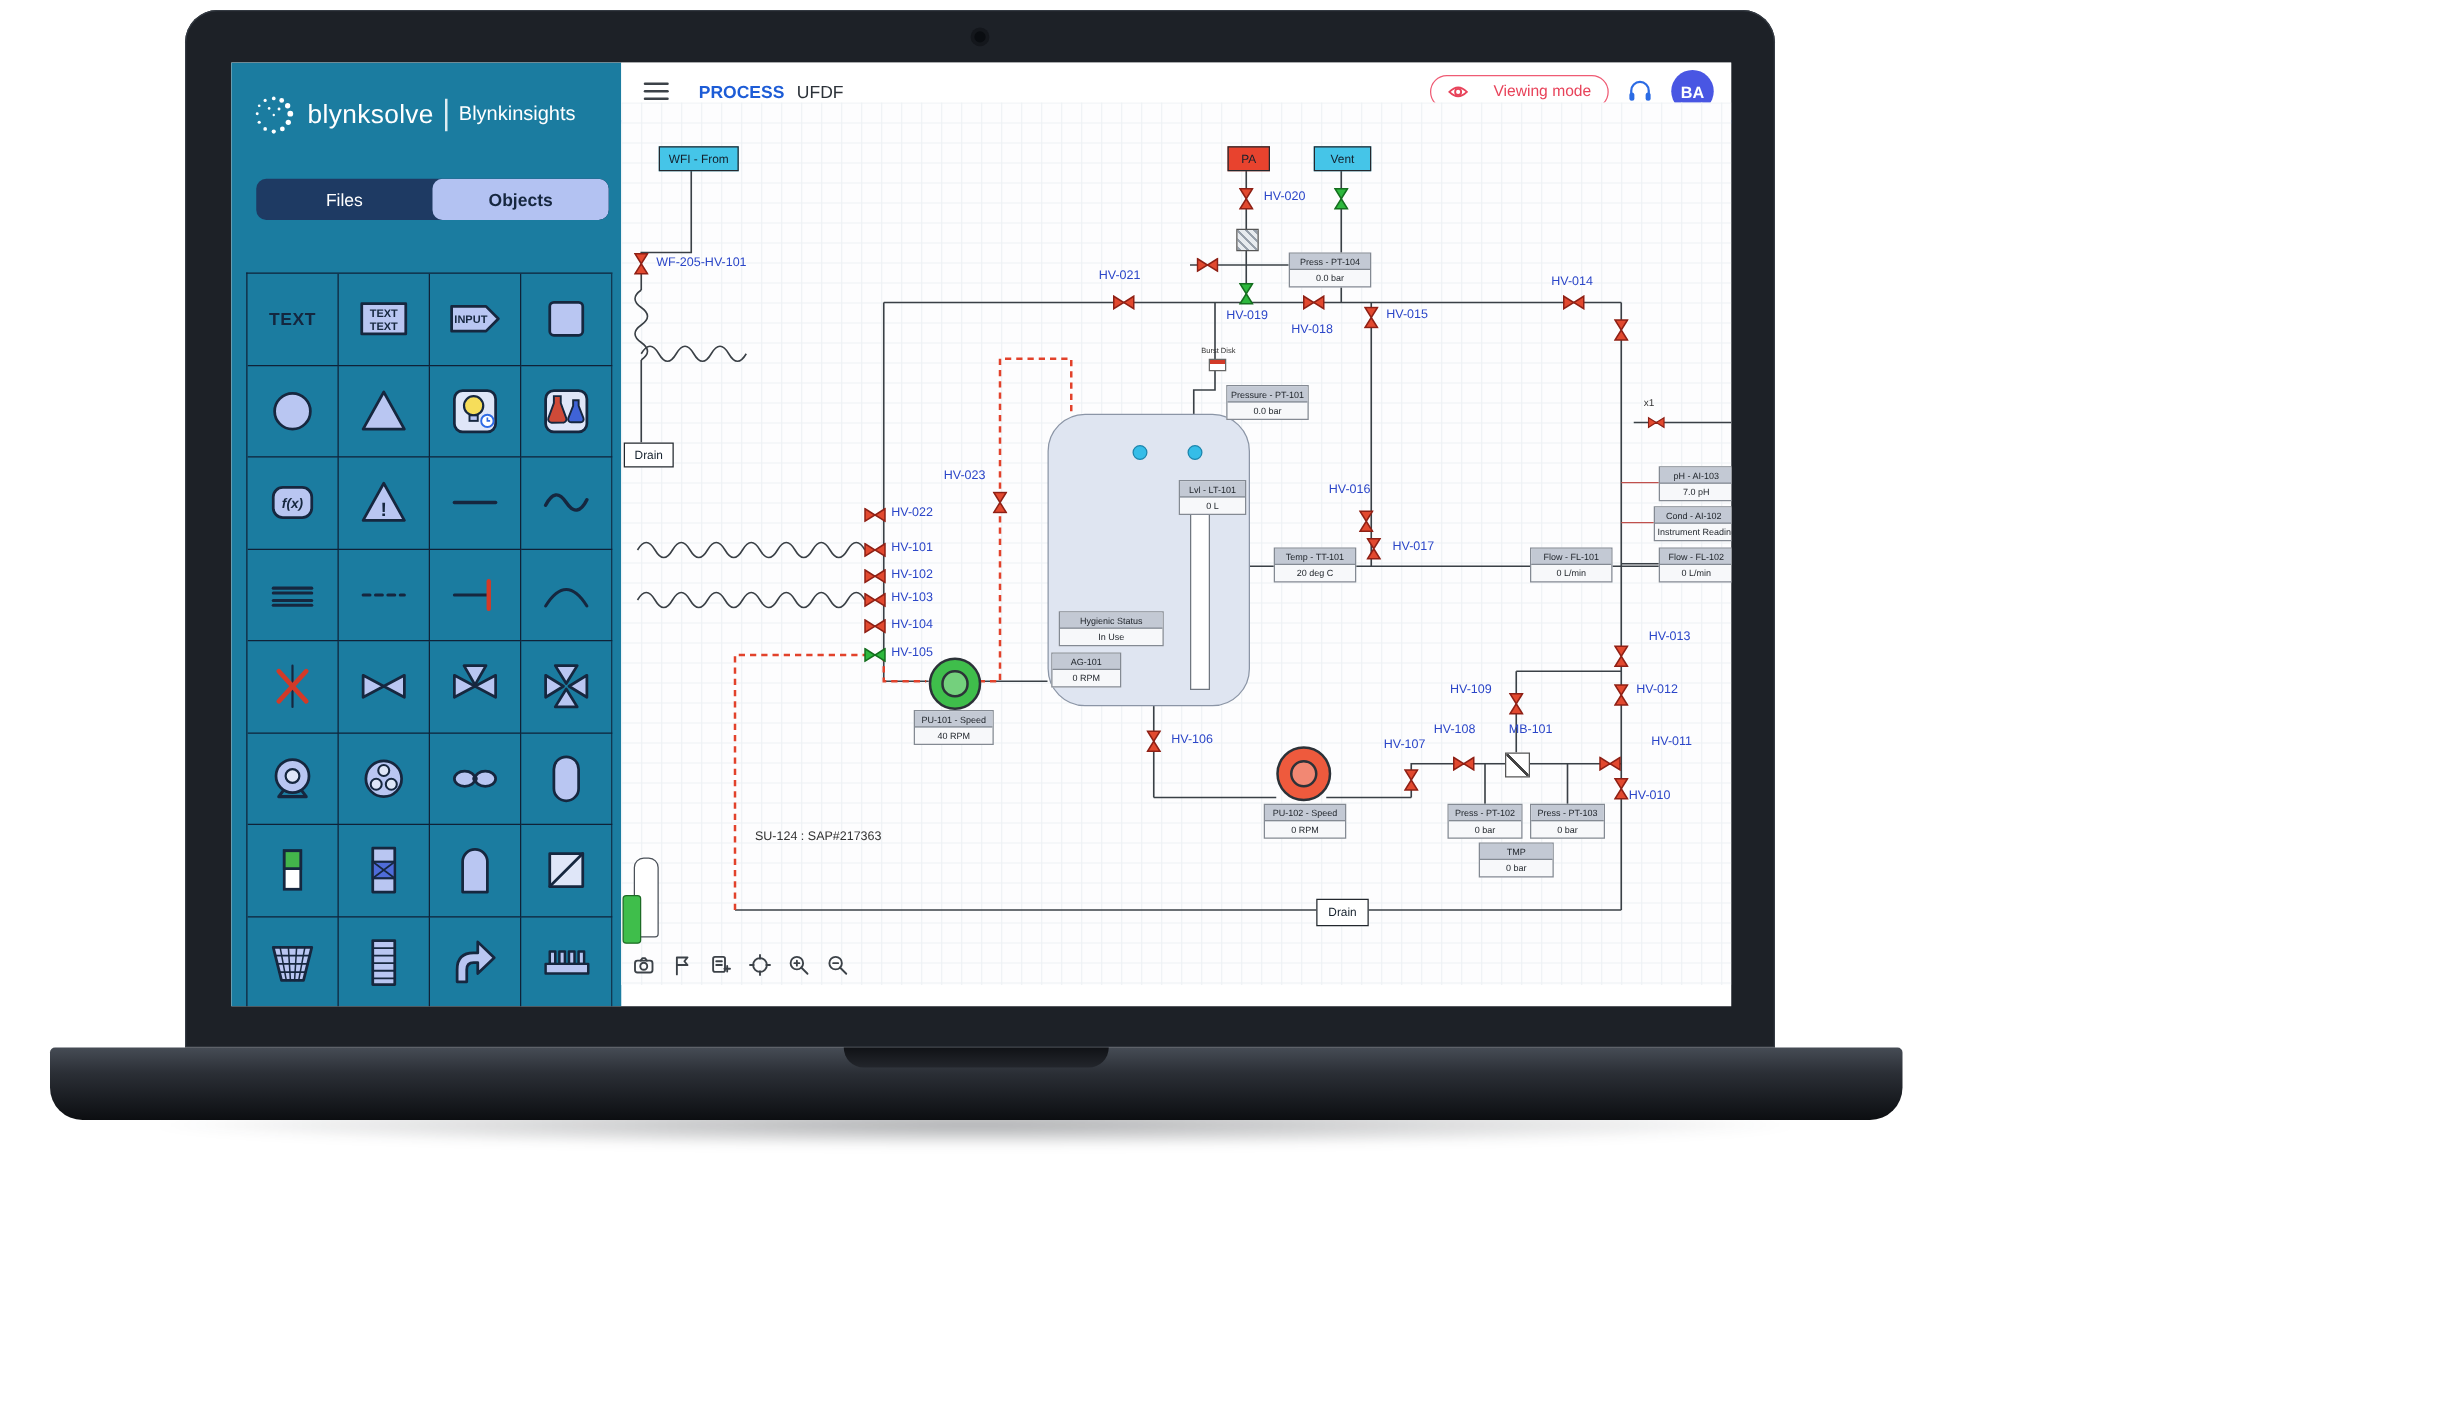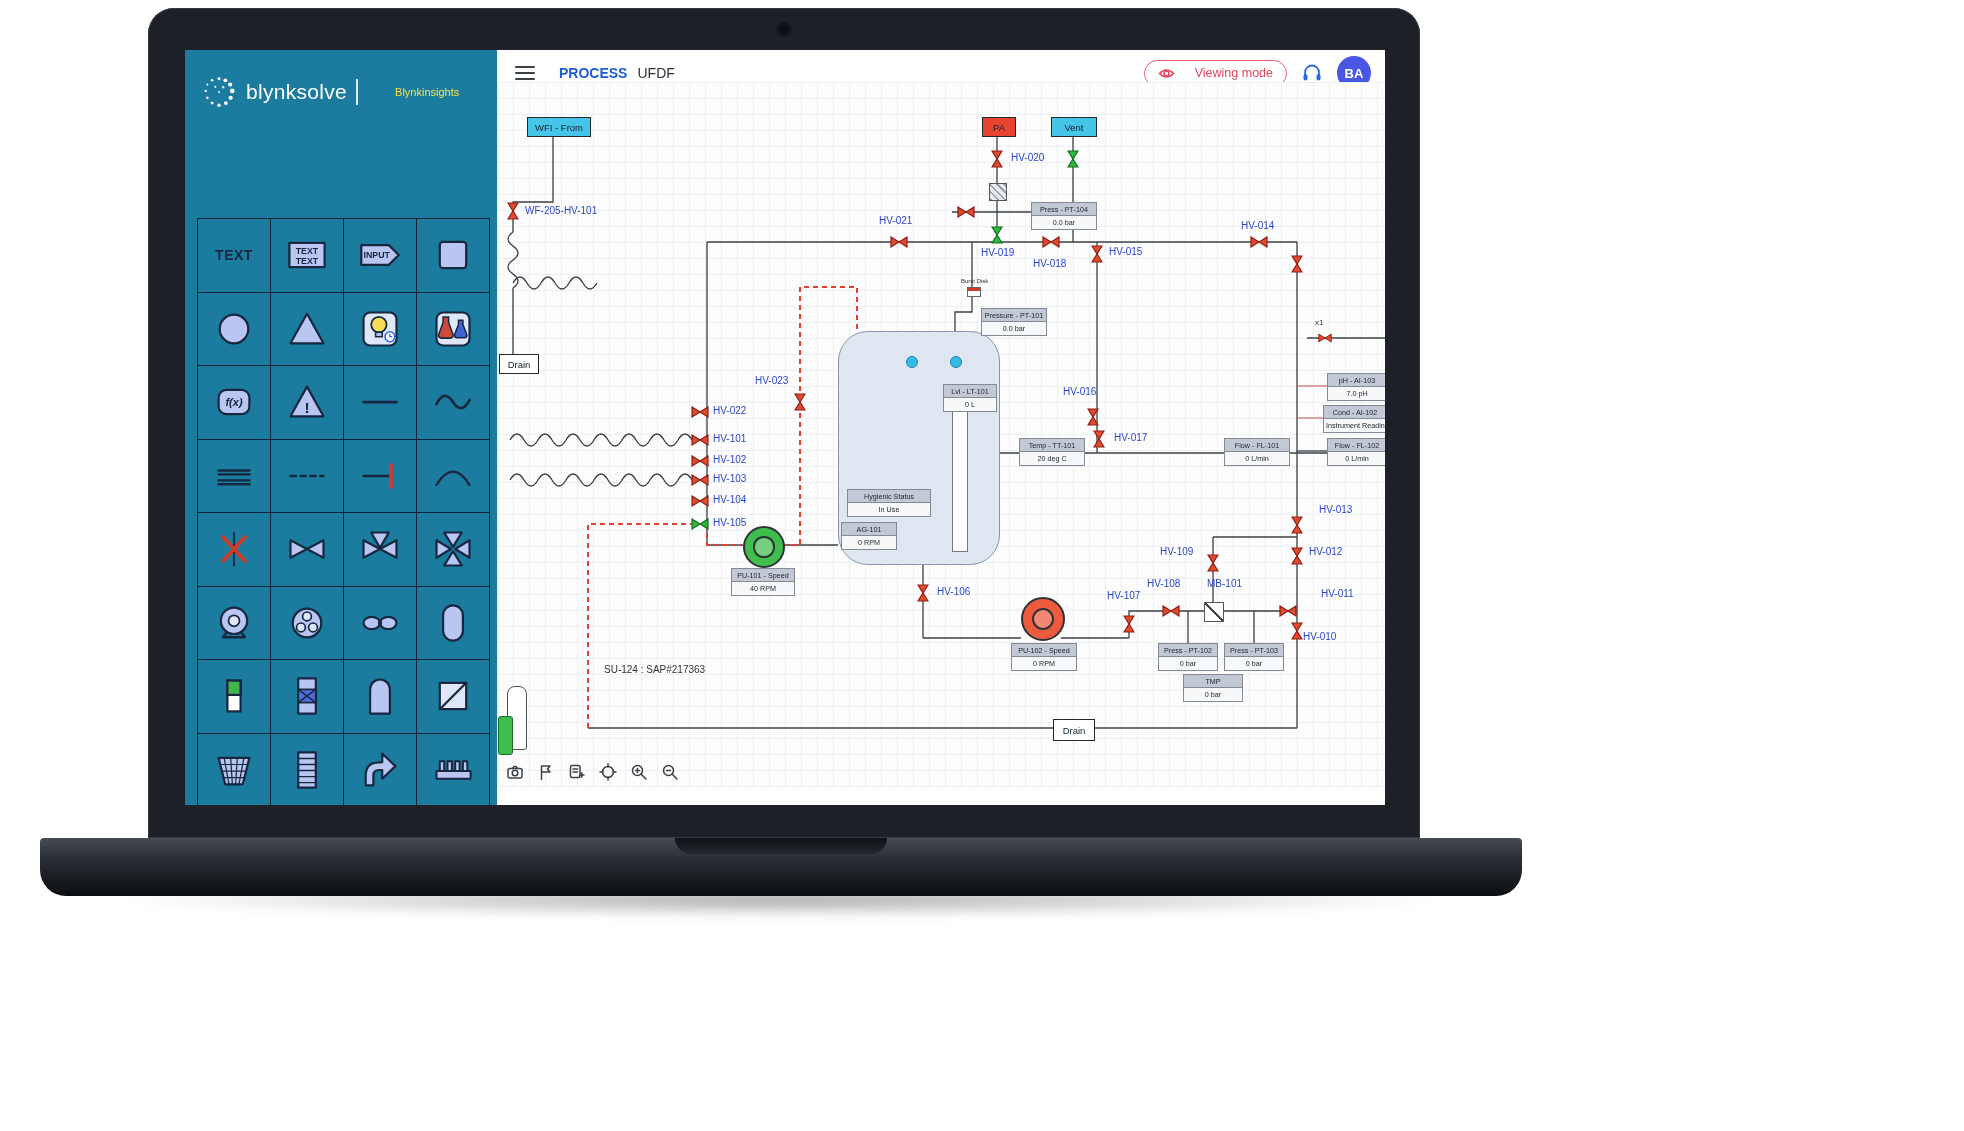--- a/index.html
+++ b/index.html
@@ -17,21 +17,21 @@
   .base::after{content:"";position:absolute;left:50%;transform:translateX(-50%);top:0;width:212px;height:16px;
         background:linear-gradient(180deg,#101216,#23262c);border-radius:0 0 16px 16px;}
   .lap-shadow{position:absolute;left:110px;top:882px;width:1340px;height:36px;
         background:radial-gradient(ellipse at center,rgba(20,24,30,.35),rgba(20,24,30,0) 70%);filter:blur(4px);}
 
   
   .sidebar{position:absolute;left:0;top:0;width:312px;height:755px;background:#1b7ca0;}
   .logo-row{position:absolute;left:16px;top:24px;display:flex;align-items:center;gap:9px;}
   .brand{font-size:21px;color:#fff;font-weight:500;letter-spacing:.3px;}
   .brand-sep{width:2px;height:26px;background:rgba(255,255,255,.85);}
-  .product{font-size:11px;color:#fde047;font-weight:300;margin-left:28px;}
+  .product{font-size:16px;color:#ffffff;font-weight:300;}
   .tabs{position:absolute;left:20px;top:93px;width:282px;height:33px;background:#1e3a63;border-radius:8px;display:flex;overflow:hidden;}
   .tab{flex:1;display:flex;align-items:center;justify-content:center;font-size:14px;color:#fff;cursor:pointer;}
   .tab.active{background:#b3c2f2;color:#16273f;border-radius:8px;font-weight:bold;}
   .palette{position:absolute;left:12px;top:168px;width:292px;height:587px;display:grid;
            grid-template-columns:repeat(4,73px);grid-auto-rows:73.5px;
            border-top:1px solid #0f2238;border-left:1px solid #0f2238;overflow:hidden;}
   .cell{border-right:1px solid #0f2238;border-bottom:1px solid #0f2238;display:flex;align-items:center;justify-content:center;cursor:pointer;}
   .ptext{font-size:14px;font-weight:bold;color:#14273f;letter-spacing:.5px;}
   .sy{stroke:#16273f;fill:#b9c6f2;stroke-linejoin:round;}
   .syn{stroke:#16273f;fill:none;stroke-linecap:round;stroke-linejoin:round;}
@@ -134,20 +134,24 @@
               <circle cx="10.5" cy="6" r="1.2"></circle>
             <circle cx="13.5" cy="12" r="1"></circle>
               <circle cx="21" cy="12.5" r="1.1"></circle>
               <circle cx="17" cy="17" r="0.9"></circle>
           </svg>
           <span class="brand">blynksolve</span>
           <span class="brand-sep"></span>
           <span class="product">Blynkinsights</span>
         </div>
 
+        <div class="tabs">
+          <div class="tab">Files</div>
+          <div class="tab active">Objects</div>
+        </div>
 
         <div class="palette">
           <div class="cell">
             <span class="ptext">TEXT</span>
           </div>
           <div class="cell">
             <svg width="44" height="44" viewBox="0 0 40 40">
               <rect class="sy" stroke-width="2" x="4" y="9" width="32" height="22"></rect>
               <text class="syt" x="20" y="19" font-size="8">TEXT</text>
               <text class="syt" x="20" y="28" font-size="8">TEXT</text>

